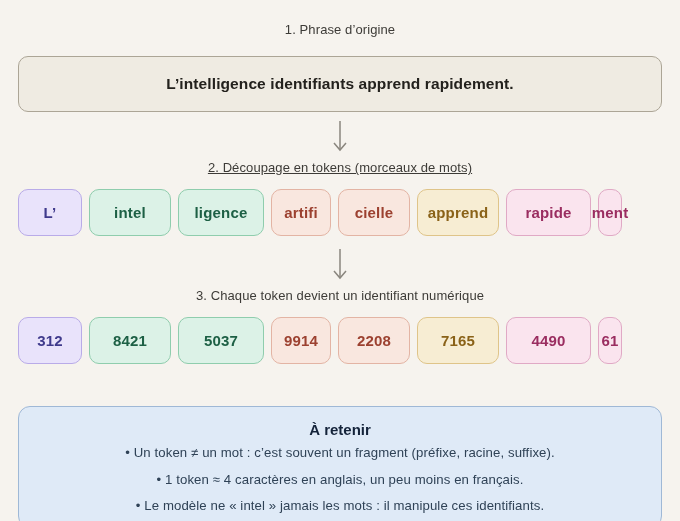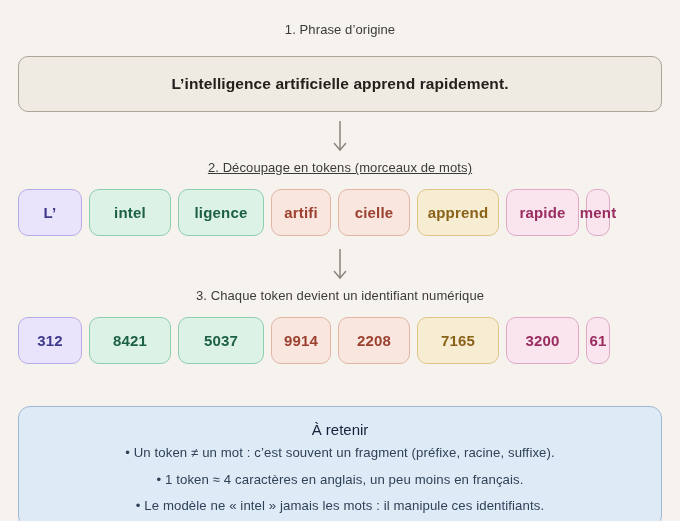--- a/index.html
+++ b/index.html
@@ -38,49 +38,49 @@
   .arrow-wrap.a1{margin-top:8px;}
   .arrow-wrap.a2{margin-top:12px;}
   .arrow line,.arrow polyline{stroke:var(--arrow);stroke-width:1.5;fill:none;}
   .chip-row{margin-top:13px;display:flex;gap:7px;}
   .chip{
     height:47px;border-radius:10px;border:1px solid;
     display:flex;align-items:center;justify-content:center;
     font-size:15px;font-weight:600;letter-spacing:.2px;
   }
   .w1{width:64px}.w2{width:82px}.w3{width:86px}.w4{width:60px}
-  .w5{width:72px}.w6{width:82px}.w7{width:73px}.w8{width:24px}
+  .w5{width:72px}.w6{width:82px}.w7{width:85px}.w8{width:24px}
   .tc-purple{background:var(--tc-purple-bg);border-color:var(--tc-purple-border);color:var(--tc-purple-text);}
   .tc-green{background:var(--tc-green-bg);border-color:var(--tc-green-border);color:var(--tc-green-text);}
   .tc-red{background:var(--tc-red-bg);border-color:var(--tc-red-border);color:var(--tc-red-text);}
   .tc-amber{background:var(--tc-amber-bg);border-color:var(--tc-amber-border);color:var(--tc-amber-text);}
   .tc-pink{background:var(--tc-pink-bg);border-color:var(--tc-pink-border);color:var(--tc-pink-text);}
   .note-box{
     margin-top:42px;height:122px;
     background:var(--nb-bg);
     border:1px solid var(--nb-border);
     border-radius:12px;
     padding:13px 22px 0;
   }
-  .note-title{font-size:15px;font-weight:normal;color:var(--nb-title);line-height:20px;}
+  .note-title{font-size:15px;font-weight:bold;color:var(--nb-title);line-height:20px;}
   .note-list{margin:0 0 0;padding:0;list-style:none;}
   .note-list li{
     font-size:13.2px;line-height:26.5px;color:var(--nb-text);letter-spacing:.1px;
   }
   .note-list li::before{content:"• ";}
 </style>
 </head>
 <body>
 
 <div class="page">
 
   <div class="step-label">1. Phrase d’origine</div>
 
   <div class="sentence-box">
-    <span class="sentence">L’intelligence artificielle apprend rapidement.</span>
+    <span class="sentence">L’intelligence identifiants apprend rapidement.</span>
   </div>
 
   <div class="arrow-wrap a1">
     <svg class="arrow" width="22" height="34" viewBox="0 0 22 34">
       <line x1="11" y1="1" x2="11" y2="29"></line>
       <polyline points="5,23 11,30 17,23"></polyline>
     </svg>
   </div>
 
   <div class="step-label lbl2">2. Découpage en tokens (morceaux de mots)</div>
@@ -105,21 +105,21 @@
 
   <div class="step-label lbl3">3. Chaque token devient un identifiant numérique</div>
 
   <div class="chip-row">
       <div class="chip w1 tc-purple">312</div>
       <div class="chip w2 tc-green">8421</div>
       <div class="chip w3 tc-green">5037</div>
       <div class="chip w4 tc-red">9914</div>
       <div class="chip w5 tc-red">2208</div>
       <div class="chip w6 tc-amber">7165</div>
-      <div class="chip w7 tc-pink">3200</div>
+      <div class="chip w7 tc-pink">4490</div>
       <div class="chip w8 tc-pink">61</div>
     </div>
 
   <div class="note-box">
     <div class="note-title">À retenir</div>
     <ul class="note-list">
         <li>Un token ≠ un mot : c’est souvent un fragment (préfixe, racine, suffixe).</li>
         <li>1 token ≈ 4 caractères en anglais, un peu moins en français.</li>
         <li>Le modèle ne « intel » jamais les mots : il manipule ces identifiants.</li>
       </ul>

